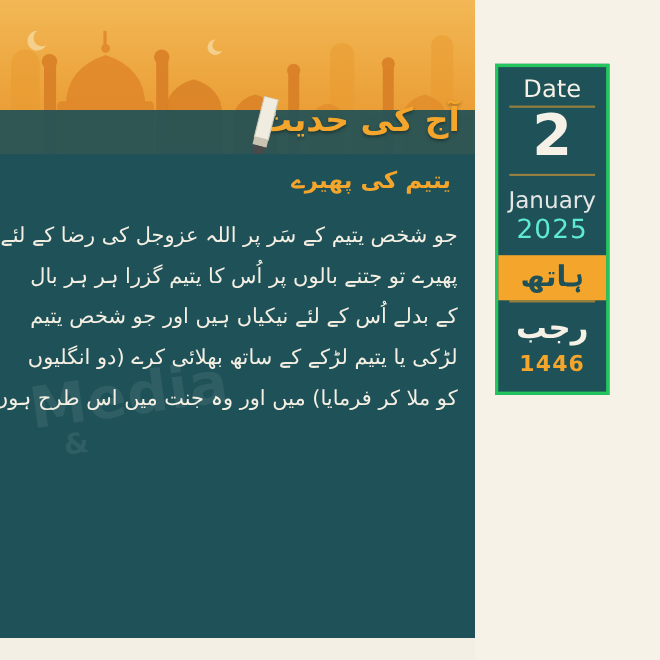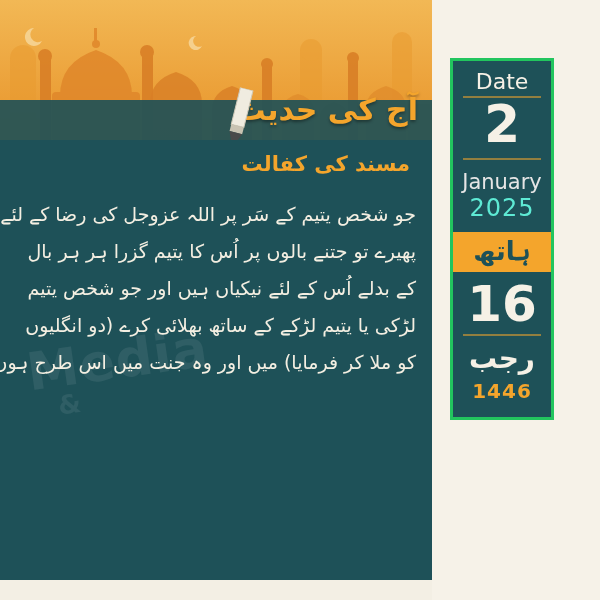--- a/index.html
+++ b/index.html
@@ -296,41 +296,40 @@
     </svg>
 
     <div id="teal-body"></div>
     <div id="bottom-strip"></div>
 
     <div id="watermark">
       <span>Media</span>
       <small>&amp;</small>
     </div>
 
-    <div id="hadith-subtitle">مسند کی کفالت</div>
+    <div id="hadith-subtitle">یتیم کی پھیرے</div>
 
     <div id="hadith-text">
       <span class="line">جو شخص یتیم کے سَر پر اللہ عزوجل کی رضا کے لئے ہاتھ</span>
       <span class="line">پھیرے تو جتنے بالوں پر اُس کا یتیم گزرا ہر ہر بال</span>
       <span class="line">کے بدلے اُس کے لئے نیکیاں ہیں اور جو شخص یتیم</span>
       <span class="line">لڑکی یا یتیم لڑکے کے ساتھ بھلائی کرے (دو انگلیوں</span>
       <span class="line">کو ملا کر فرمایا) میں اور وہ جنت میں اس طرح ہوں گے</span>
     </div>
 
   </div>
 
   <div id="calendar">
     <div id="cal-inner">
       <div class="cal-label">Date</div>
       <div class="divider"></div>
       <div class="cal-bignum">2</div>
       <div class="divider"></div>
       <div class="cal-month">January</div>
       <div class="cal-year">2025</div>
       <div class="cal-band">ہاتھ</div>
-      <div class="cal-hnum">16</div>
       <div class="divider"></div>
       <div class="cal-hmonth">رجب</div>
       <div class="cal-hyear">1446</div>
     </div>
   </div>
 
 </div>
 
 </body></html>

